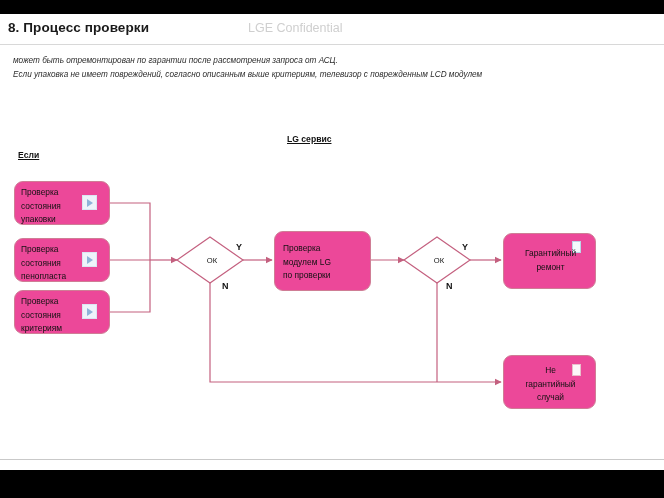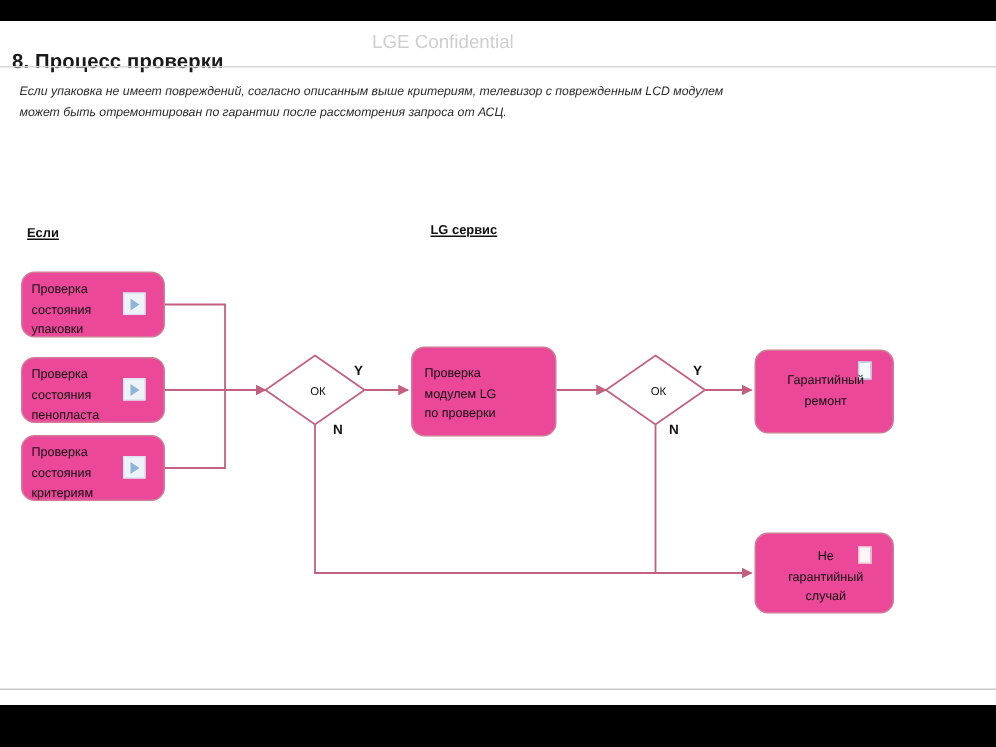--- a/index.html
+++ b/index.html
@@ -14,21 +14,21 @@
 
   
   .bar-top{position:absolute;left:0;top:0;width:664px;height:14px;background:#000;}
   .bar-bottom{position:absolute;left:0;top:470px;width:664px;height:28px;background:#000;}
 
   
   .header{position:absolute;left:0;top:14px;width:664px;height:29px;}
   .title{
     position:absolute;left:8px;top:6px;
     font-size:13.5px;font-weight:bold;color:#1a1a1a;
-    letter-spacing:.1px;white-space:nowrap;margin-top:13px;
+    letter-spacing:.1px;white-space:nowrap;
   }
   .confidential{
     position:absolute;left:248px;top:7px;
     font-size:12.5px;color:#cfcfcf;font-weight:400;white-space:nowrap;
   }
   .rule-top{position:absolute;left:0;top:44px;width:664px;height:1px;background:#d8d8d8;}
   .rule-bottom{position:absolute;left:0;top:459px;width:664px;height:1px;background:#c9c9c9;}
 
   
   .subtitle{
@@ -38,21 +38,21 @@
   }
   .subtitle div{white-space:nowrap;}
 
   
   .lane-label{
     position:absolute;
     font-size:8.6px;font-weight:bold;color:#111;
     text-decoration:underline;white-space:nowrap;
   }
   .lane-dealer{left:18px;top:150px;}
-  .lane-service{left:287px;top:148px;}
+  .lane-service{left:287px;top:134px;}
 
   
   .canvas{position:absolute;left:0;top:0;width:664px;height:460px;}
   .canvas svg{position:absolute;left:0;top:0;}
 
   
   .node{
     position:absolute;
     border:1.1px solid #cf7d95;
     border-radius:9px;
@@ -121,22 +121,22 @@
 
   <div class="bar-top"></div>
 
   <div class="header">
     <div class="title">8. Процесс проверки</div>
     <div class="confidential">LGE Confidential</div>
   </div>
   <div class="rule-top"></div>
 
   <div class="subtitle">
+    <div>может быть отремонтирован по гарантии после рассмотрения запроса от АСЦ.</div>
     <div>Если упаковка не имеет повреждений, согласно описанным выше критериям, телевизор с поврежденным LCD модулем</div>
-    <div>может быть отремонтирован по гарантии после рассмотрения запроса от АСЦ.</div>
   </div>
 
   <div class="lane-label lane-dealer">Если</div>
   <div class="lane-label lane-service">LG сервис</div>
 
   <div class="canvas">
     <svg width="664" height="460">
       <defs>
         <marker id="ah" viewBox="0 0 10 10" refX="9" refY="5" markerWidth="6" markerHeight="6" orient="auto-start-reverse">
           <path d="M 0 0 L 10 5 L 0 10 z" fill="#c4607f"></path>

